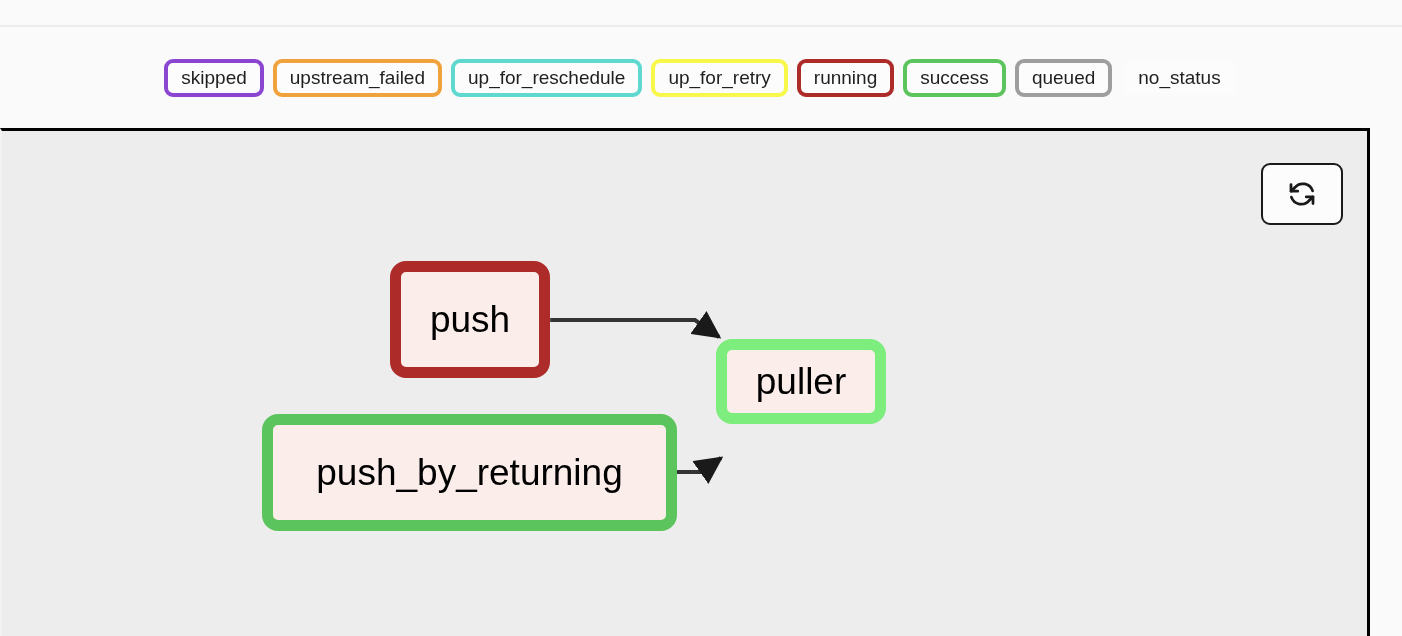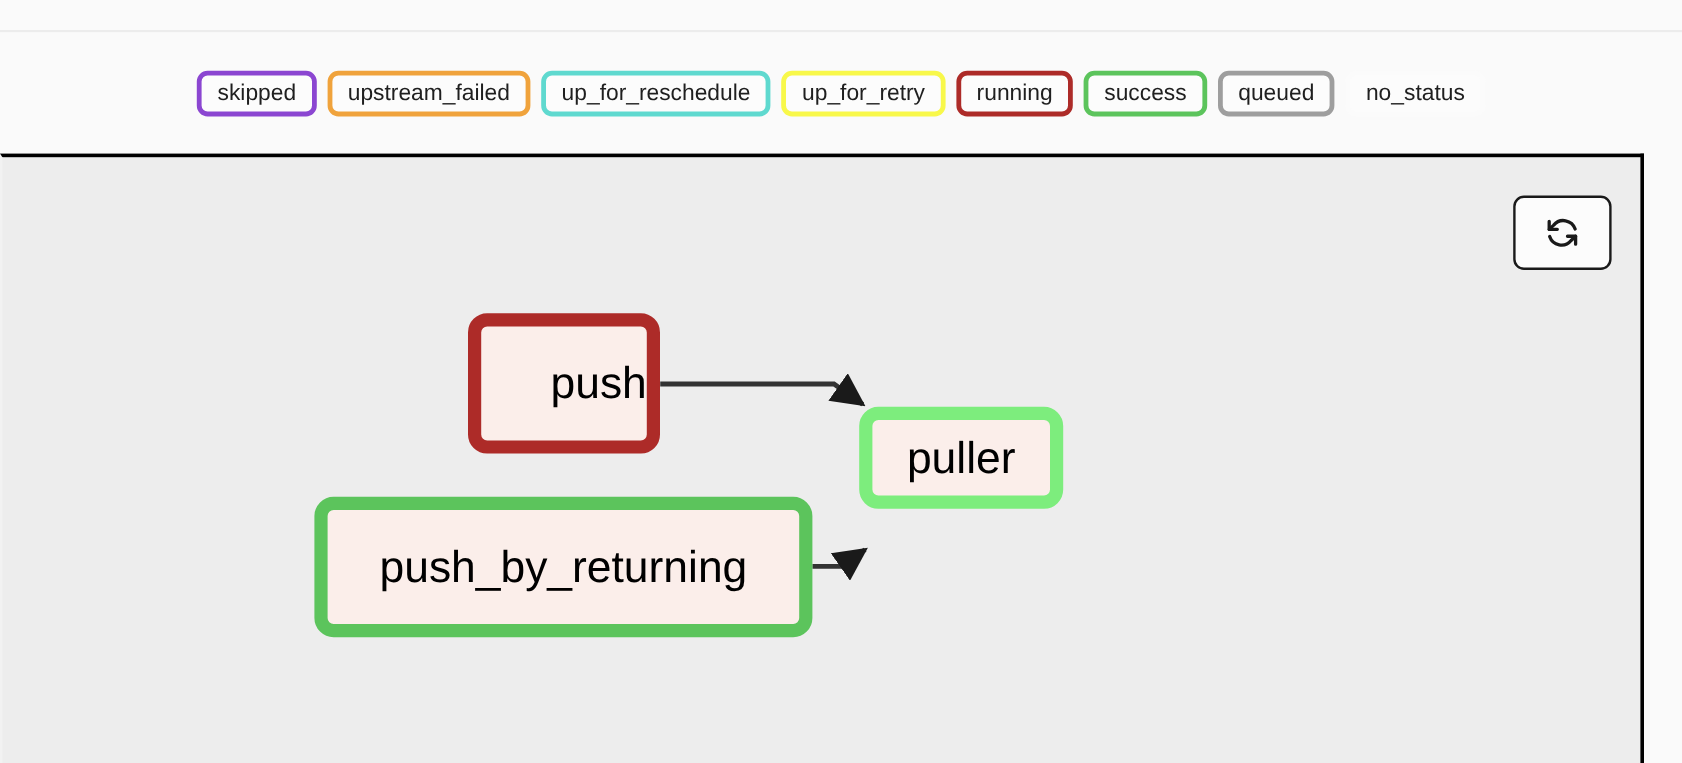--- a/index.html
+++ b/index.html
@@ -171,21 +171,21 @@
       <marker id="arrow" viewBox="0 0 10 10" refX="9" refY="5" markerWidth="7" markerHeight="7" orient="auto-start-reverse">
         <path d="M 0 0 L 10 5 L 0 10 z" fill="#1a1a1a"></path>
       </marker>
     </defs>
 
     <path d="M 549 189 L 694 189 L 718 206" fill="none" stroke="#333333" stroke-width="4" marker-end="url(#arrow)"></path>
 
     <path d="M 676 341 L 700 341 L 720 327" fill="none" stroke="#333333" stroke-width="4" marker-end="url(#arrow)"></path>
   </svg>
 
-  <div class="dag-node" id="node-push" style="border-color:#ad2b28;justify-content:flex-end;">
+  <div class="dag-node" id="node-push" style="border-color:#ad2b28;">
     <span class="node-label">push</span>
   </div>
 
   <div class="dag-node" id="node-push-by-returning" style="border-color:#5cc45c;">
     <span class="node-label">push_by_returning</span>
   </div>
 
   <div class="dag-node" id="node-puller" style="border-color:#7ded7d;">
     <span class="node-label">puller</span>
   </div>

